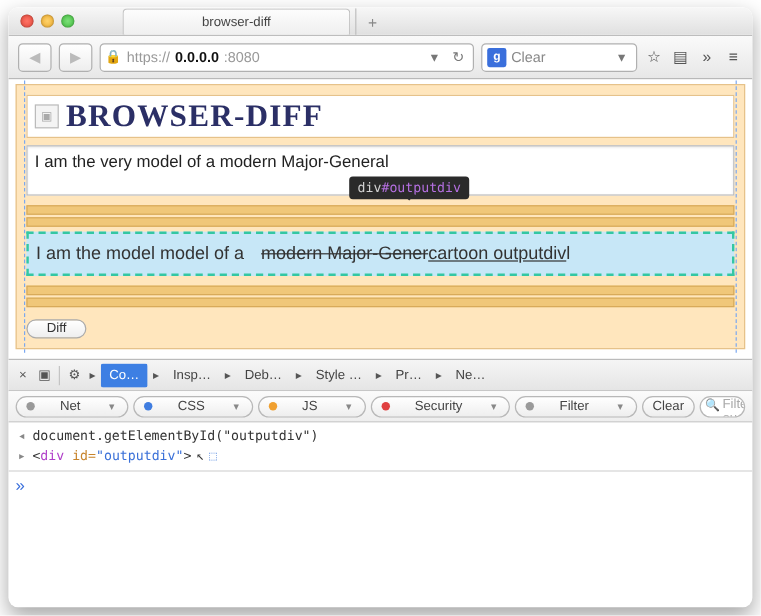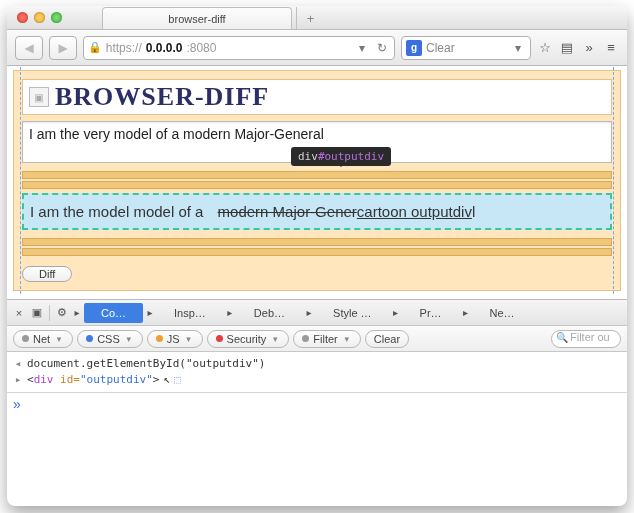--- a/index.html
+++ b/index.html
@@ -249,21 +249,21 @@
     height: 26px;
     background: linear-gradient(#f5f5f5,#e5e5e5);
     border-bottom: 1px solid #c7c7c7;
     display:flex; align-items:center;
     padding: 0 4px; gap: 2px;
   }
   .dt-btn {
     height: 20px;
     border: 1px solid transparent;
     border-radius: 2px;
-    padding: 0 16px;
+    padding: 0 6px;
     color:#444;
     display:flex; align-items:center; gap:3px;
   }
   .dt-btn.sel {
     background: #3d7fe3;
     color:#fff;
   }
   .dt-sep {
     width: 1px; height: 16px; background:#c4c4c4; margin:0 2px;
   }
@@ -278,21 +278,21 @@
     border-bottom: 1px solid #c7c7c7;
     display:flex; align-items:center;
     padding: 0 6px; gap:4px;
   }
   .chip {
     height: 18px;
     border:1px solid #b8b8b8;
     border-radius: 9px;
     background: linear-gradient(#fff,#eee);
     display:flex; align-items:center;
-    padding: 0 8px; gap:4px;
+    padding: 0 8px; gap:21px;
     font-size: 11px; color:#444;
   }
   .chip .dot { width:7px;height:7px;border-radius:50%; }
   .d-gray{background:#999;} .d-blue{background:#3f7de0;} .d-orange{background:#f0a030;}
   .d-red{background:#e04040;} .d-gray2{background:#9a9a9a;}
   .chip .dd { width:10px; color:#888; font-size:9px; }
   .filter {
     margin-left:auto;
     height:18px;
     border:1px solid #b8b8b8;

